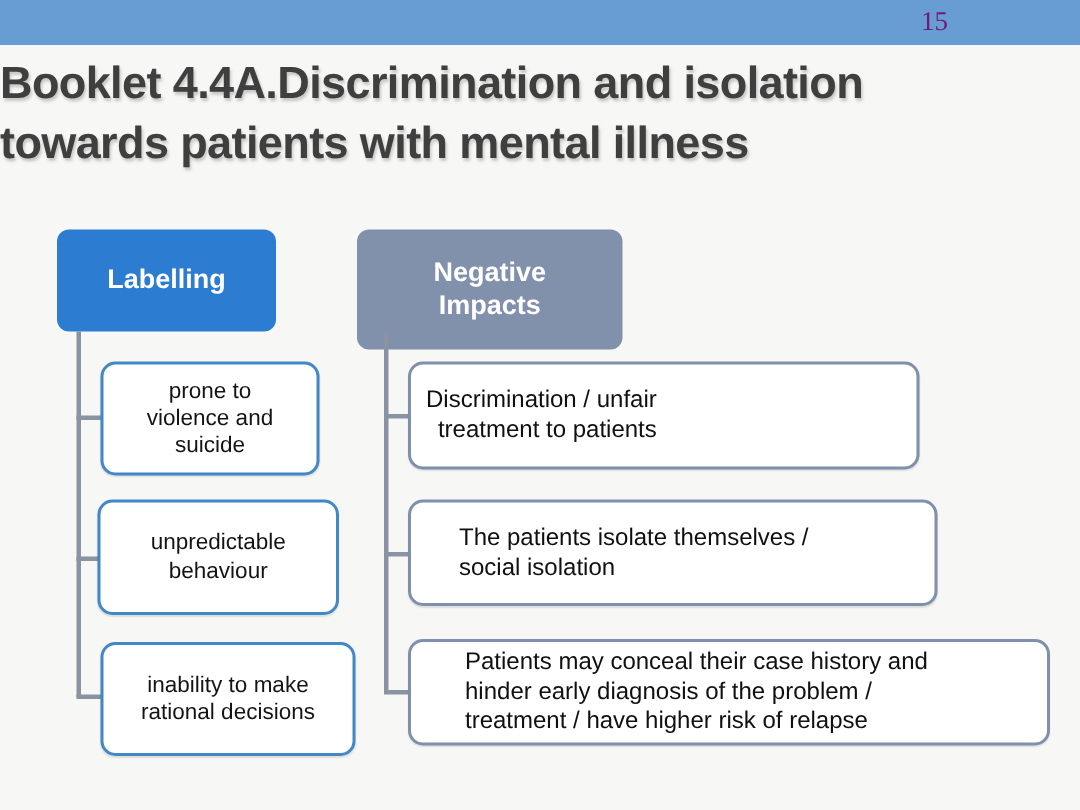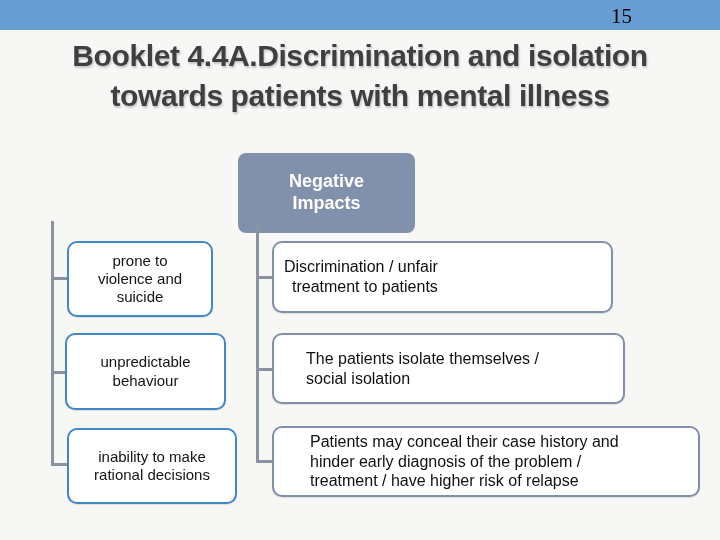--- a/index.html
+++ b/index.html
@@ -17,30 +17,29 @@
   .topbar {
     position: absolute;
     left: 0; top: 0;
     width: 720px; height: 30px;
     background: var(--bar-blue, #689DD3);
   }
   .pagenum {
     position: absolute;
     top: 4px; right: 88px;
     font-family: "Liberation Serif", serif;
-    font-size: 21px;
-    color: #000000;
+    font-size: 18px;
+    color: #701a75;
   }
 
   .title {
     position: absolute;
     top: 36px; left: 0;
     width: 720px;
     margin: 0;
-    text-align: center;
     font-size: 30px;
     font-weight: 700;
     color: var(--title-gray, #3F3F3F);
     line-height: 1.32;
     letter-spacing: -0.4px;
     white-space: pre-line;
     text-shadow: 1px 2px 2px rgba(110,110,110,0.35);
   }
 
   .hbox {
@@ -98,20 +97,21 @@
 
 <div class="slide">
 
   <div class="topbar">
     <span class="pagenum">15</span>
   </div>
 
   <h1 class="title">Booklet 4.4A.Discrimination and isolation
 towards patients with mental illness</h1>
 
+  <div class="hbox blue" style="left:38px; top:153px; width:146px; height:68px;">Labelling</div>
 
   <div class="line" style="left:51px; top:221px; width:2.5px; height:244px;"></div>
   <div class="line" style="left:51px; top:277px; width:17px; height:2.5px;"></div>
   <div class="line" style="left:51px; top:371px; width:15px; height:2.5px;"></div>
   <div class="line" style="left:51px; top:463px; width:17px; height:2.5px;"></div>
 
   <div class="cbox blue red" style="left:65px; top:333px; width:161px; height:77px;">unpredictable
 behaviour</div>
   <div class="cbox blue" style="left:67px; top:241px; width:146px; height:76px;">prone to
 violence and

